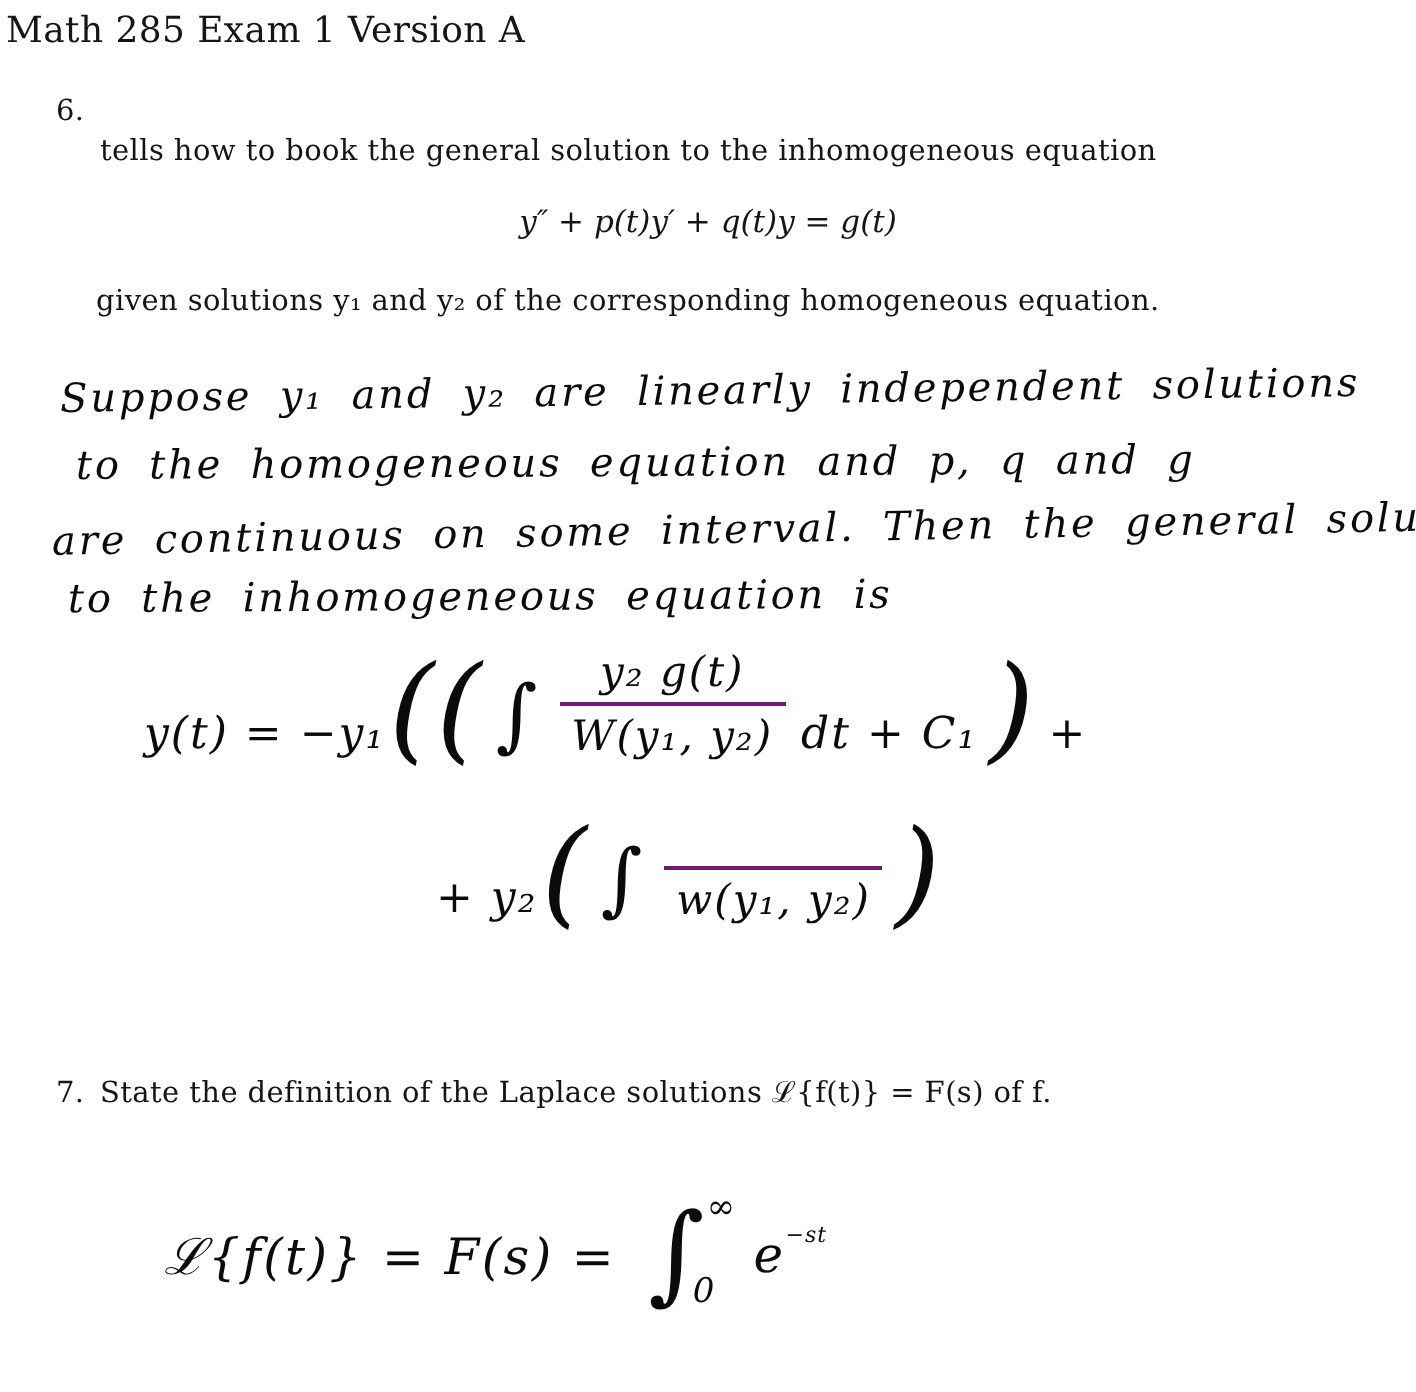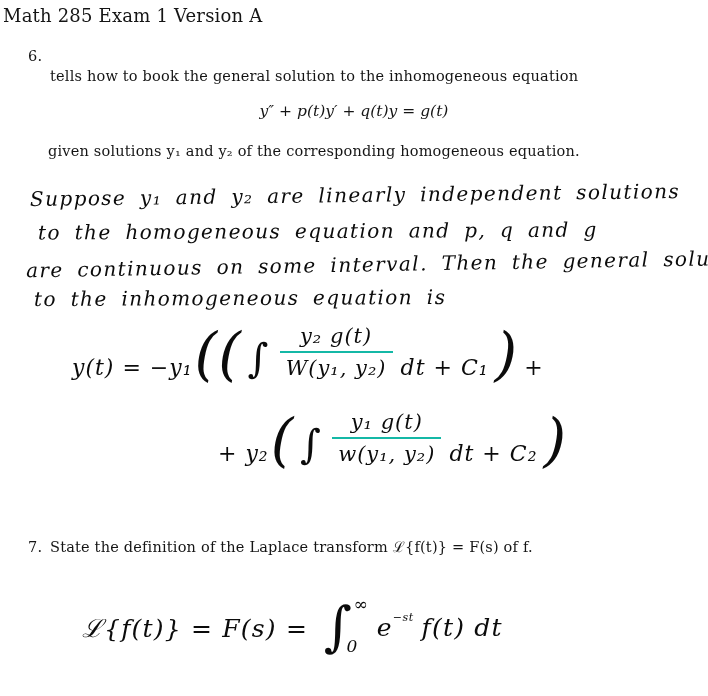--- a/index.html
+++ b/index.html
@@ -40,21 +40,21 @@
     display: flex; align-items: flex-end;
     font-size: 22px; letter-spacing: 1px; white-space: nowrap;
   }
   .big-paren {
     font-size: 58px; line-height: 0.9; font-weight: 300;
     margin: 0 2px;
   }
   .int-sm { font-size: 40px; line-height: 1; margin: 0 6px 0 4px; position: relative; top: -2px; }
   .frac { display: inline-block; text-align: center; font-size: 21px; margin: 0 4px; }
   .frac .num { display: block; padding: 0 6px 3px; }
-  .frac .den { display: block; border-top: 2px solid #14b8a6; padding: 3px 6px 0; }
+  .frac .den { display: block; border-top: 2px solid #701a75; padding: 3px 6px 0; }
   .f-tail { margin: 0 4px; font-style: italic; }
   .f-plus { margin-left: 4px; }
   
   .laplace {
     display: flex; align-items: center;
     font-size: 25px; letter-spacing: 1.2px; white-space: nowrap;
   }
   .int-big { font-size: 54px; line-height: 1; margin: 0 0 0 16px; }
   .int-bounds {
     display: flex; flex-direction: column; justify-content: space-between;
@@ -102,37 +102,34 @@
     <span class="f-tail">dt + C₁</span>
     <span class="big-paren">)</span>
     <span class="f-plus">+</span>
   </div>
 
   <div class="abs hw formula" style="left:218px; top:410px;">
     <span>+ y₂</span>
     <span class="big-paren">(</span>
     <span class="int-sm">∫</span>
     <span class="frac">
-      <span class="num">y₁ g(t)</span>
       <span class="den">w(y₁, y₂)</span>
     </span>
-    <span class="f-tail">dt + C₂</span>
     <span class="big-paren">)</span>
   </div>
 
   <div class="abs printed qrow" style="left:28px; top:537px; width:660px;">
     <span class="qnum">7.</span>
-    <span>State the definition of the Laplace transform ℒ{f(t)} = F(s) of f.</span>
+    <span>State the definition of the Laplace solutions ℒ{f(t)} = F(s) of f.</span>
   </div>
 
   <div class="abs hw laplace" style="left:82px; top:597px;">
     <span>ℒ{f(t)} = F(s) =</span>
     <span class="int-big">∫</span>
     <span class="int-bounds">
       <span class="int-sup">∞</span>
       <span class="int-sub">0</span>
     </span>
     <span>e</span>
     <span class="exp-sup">−st</span>
-    <span>f(t) dt</span>
   </div>
 
 </div>
 
 </body></html>

